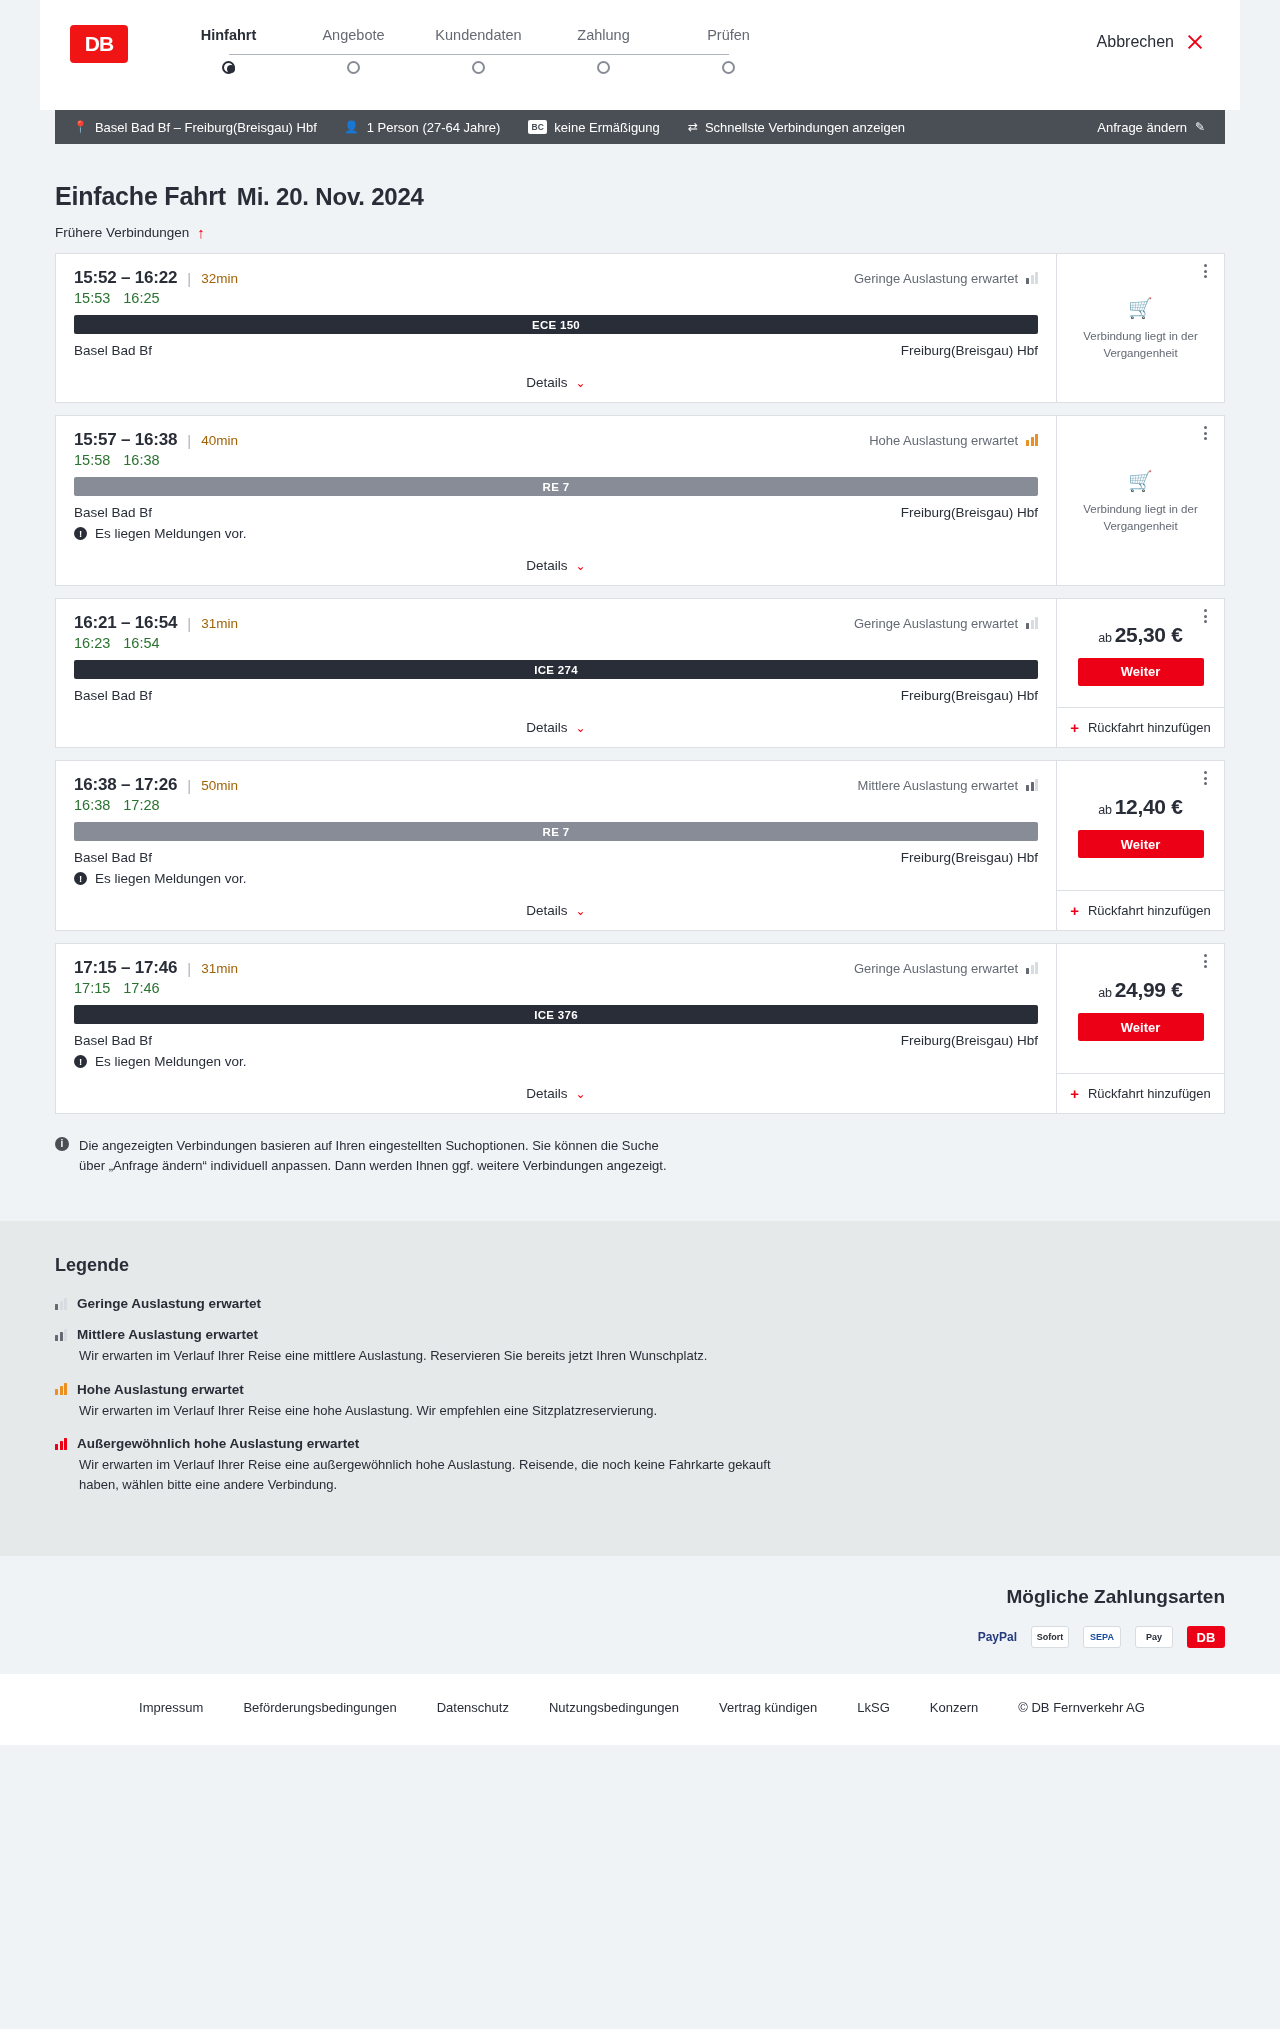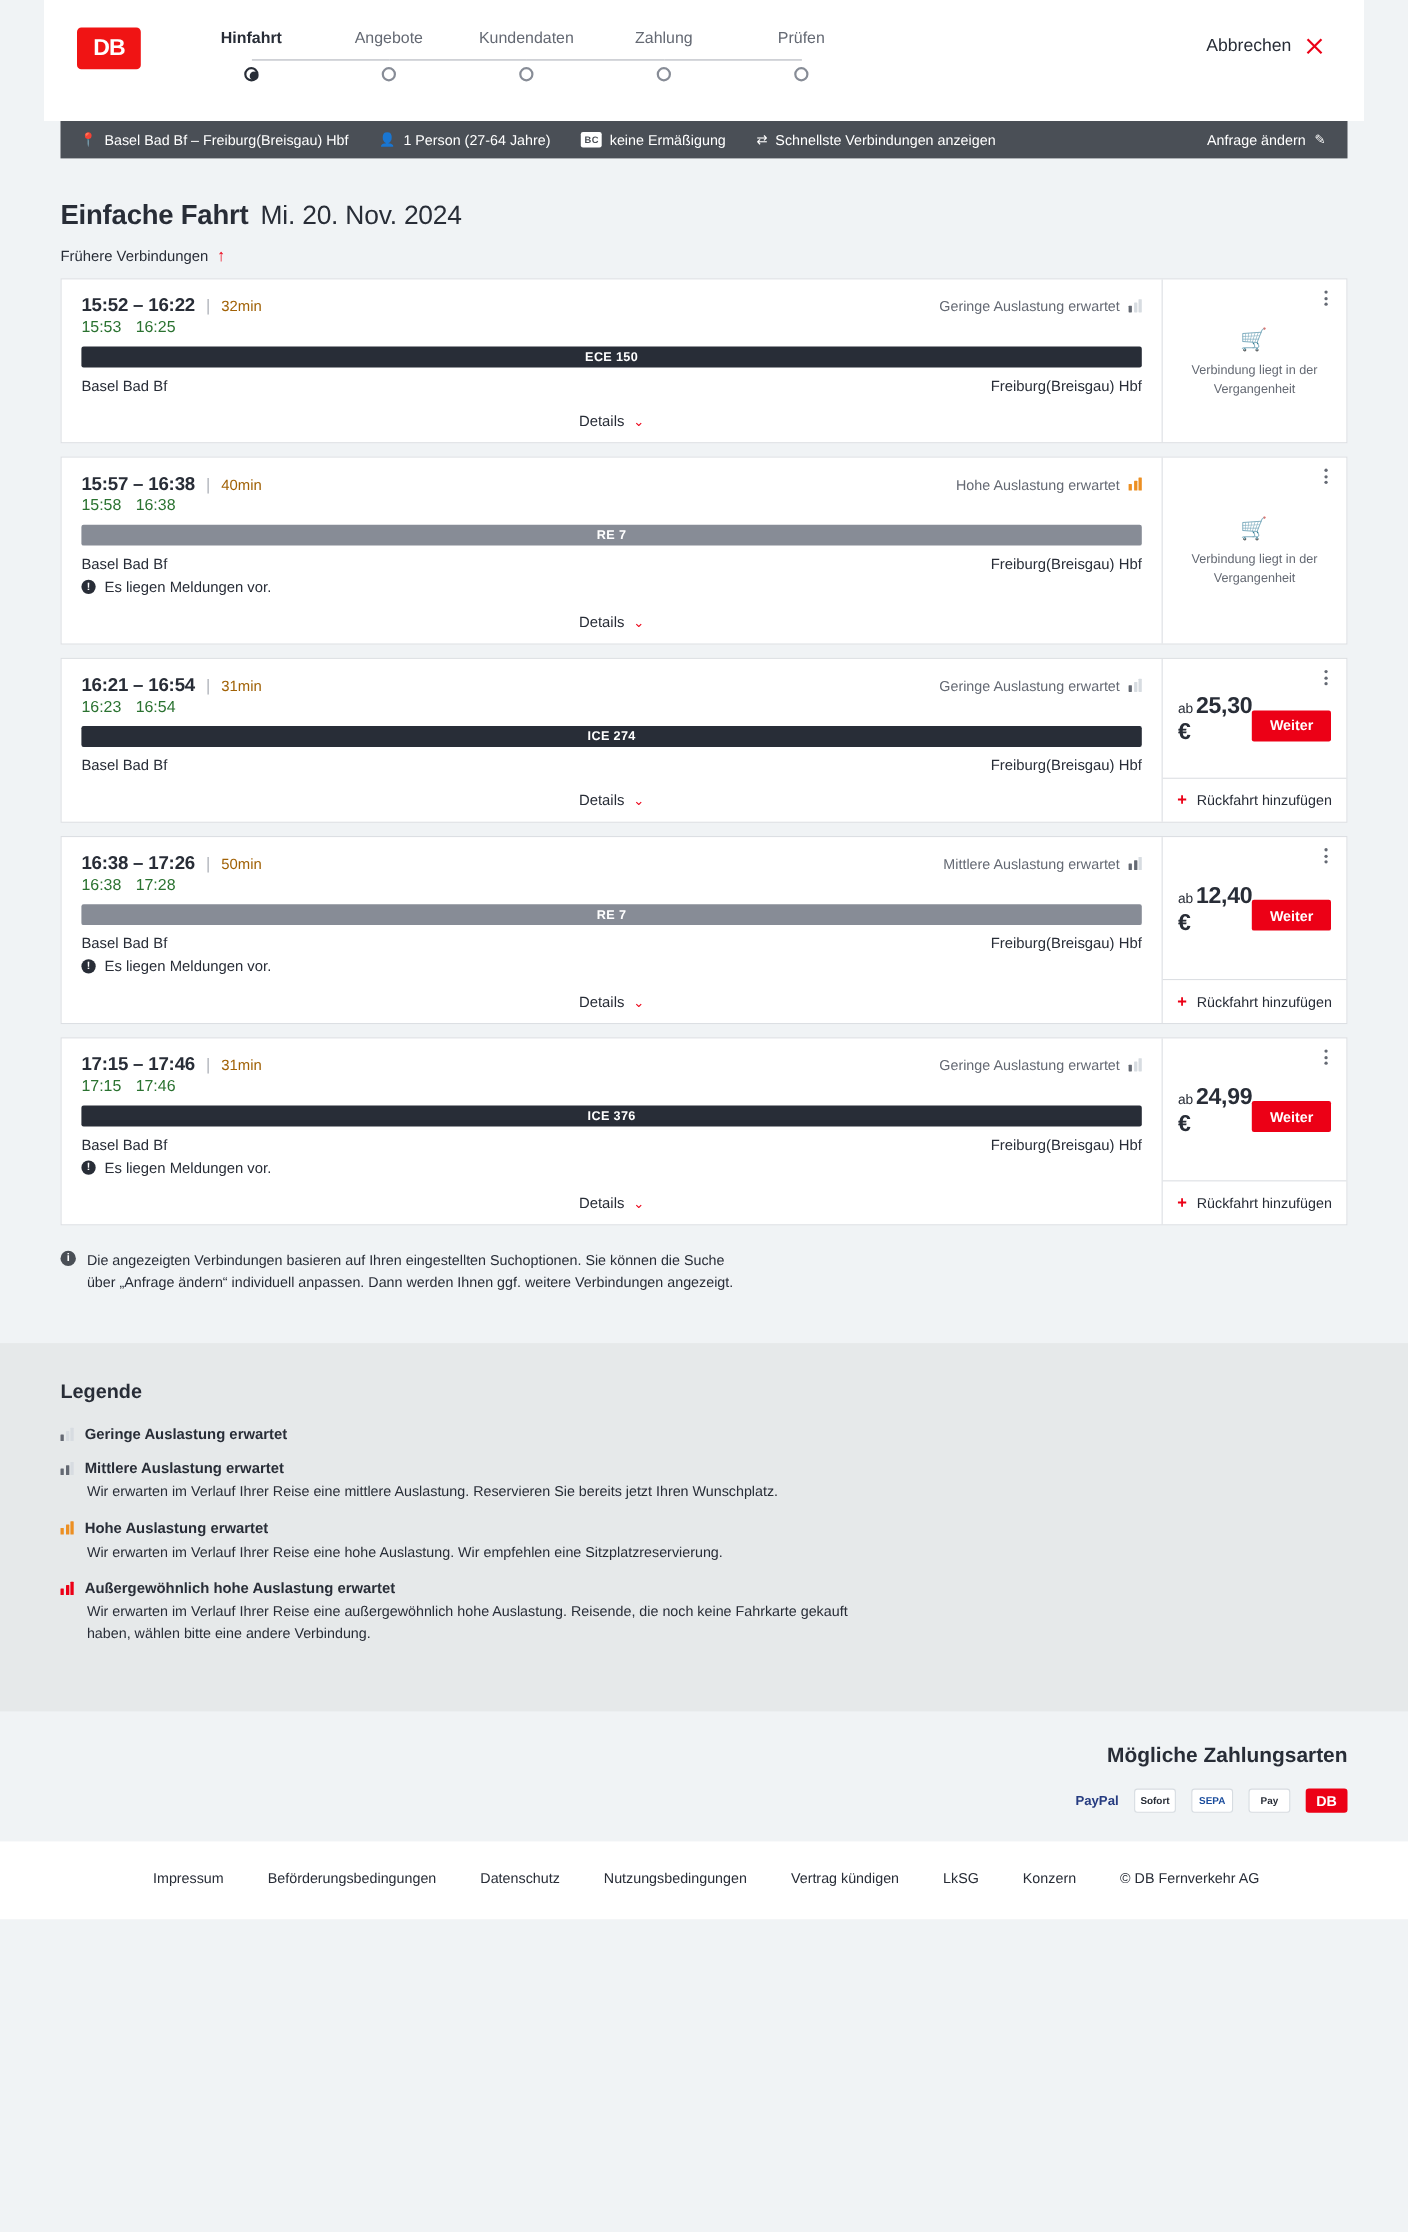--- a/index.html
+++ b/index.html
@@ -81,21 +81,21 @@
     background:#fff; color:#4a4f56; font-size:8.5px; font-weight:bold;
     padding:2px 3px; border-radius:2px; letter-spacing:0.3px;
   }
 
   
   .content { padding:0 55px; background:#f0f3f5; }
   h1.title {
     font-size:25px; margin:38px 0 0 0; font-weight:bold; letter-spacing:-0.2px;
     display:flex; align-items:baseline; gap:11px;
   }
-  h1.title .date { font-weight:normal; font-size:24px; }
+  h1.title .date { font-weight:bold; font-size:24px; }
   .earlier, .later {
     display:flex; align-items:center; gap:8px;
     font-size:13.5px; color:#282d37; margin-top:13px; cursor:pointer;
   }
   .arrow-up, .arrow-down { color:#ec0016; font-size:15px; }
 
   
   .card {
     display:flex;
     background:#fff;
@@ -149,21 +149,21 @@
     display:flex; flex-direction:column; align-items:center; justify-content:center; gap:2.5px;
     cursor:pointer;
   }
   .kebab i { width:3px; height:3px; border-radius:50%; background:#646973; display:block; }
   .past {
     flex:1; display:flex; flex-direction:column; align-items:center; justify-content:center;
     padding:22px 14px 20px 14px; text-align:center;
   }
   .cart-ico { font-size:20px; color:#646973; margin-bottom:8px; }
   .past-txt { font-size:11.5px; color:#646973; line-height:1.45; }
-  .pricebox { flex:1; display:flex; flex-direction:row; align-items:center; justify-content:center; padding:18px 14px 16px 14px; }
+  .pricebox { flex:1; display:flex; flex-direction:column; align-items:center; justify-content:center; padding:18px 14px 16px 14px; }
   .price { font-size:21px; font-weight:bold; letter-spacing:-0.3px; }
   .price .ab { font-size:12.5px; font-weight:normal; color:#282d37; margin-right:3px; }
   .weiter {
     margin-top:11px; background:#ec0016; color:#fff; border:none;
     width:126px; height:28px; font-size:13px; font-weight:bold; border-radius:2px; cursor:pointer;
     font-family:"Liberation Sans", sans-serif;
   }
   .retour {
     border-top:1px solid #dcdfe3; height:40px;
     display:flex; align-items:center; justify-content:center; gap:9px;

